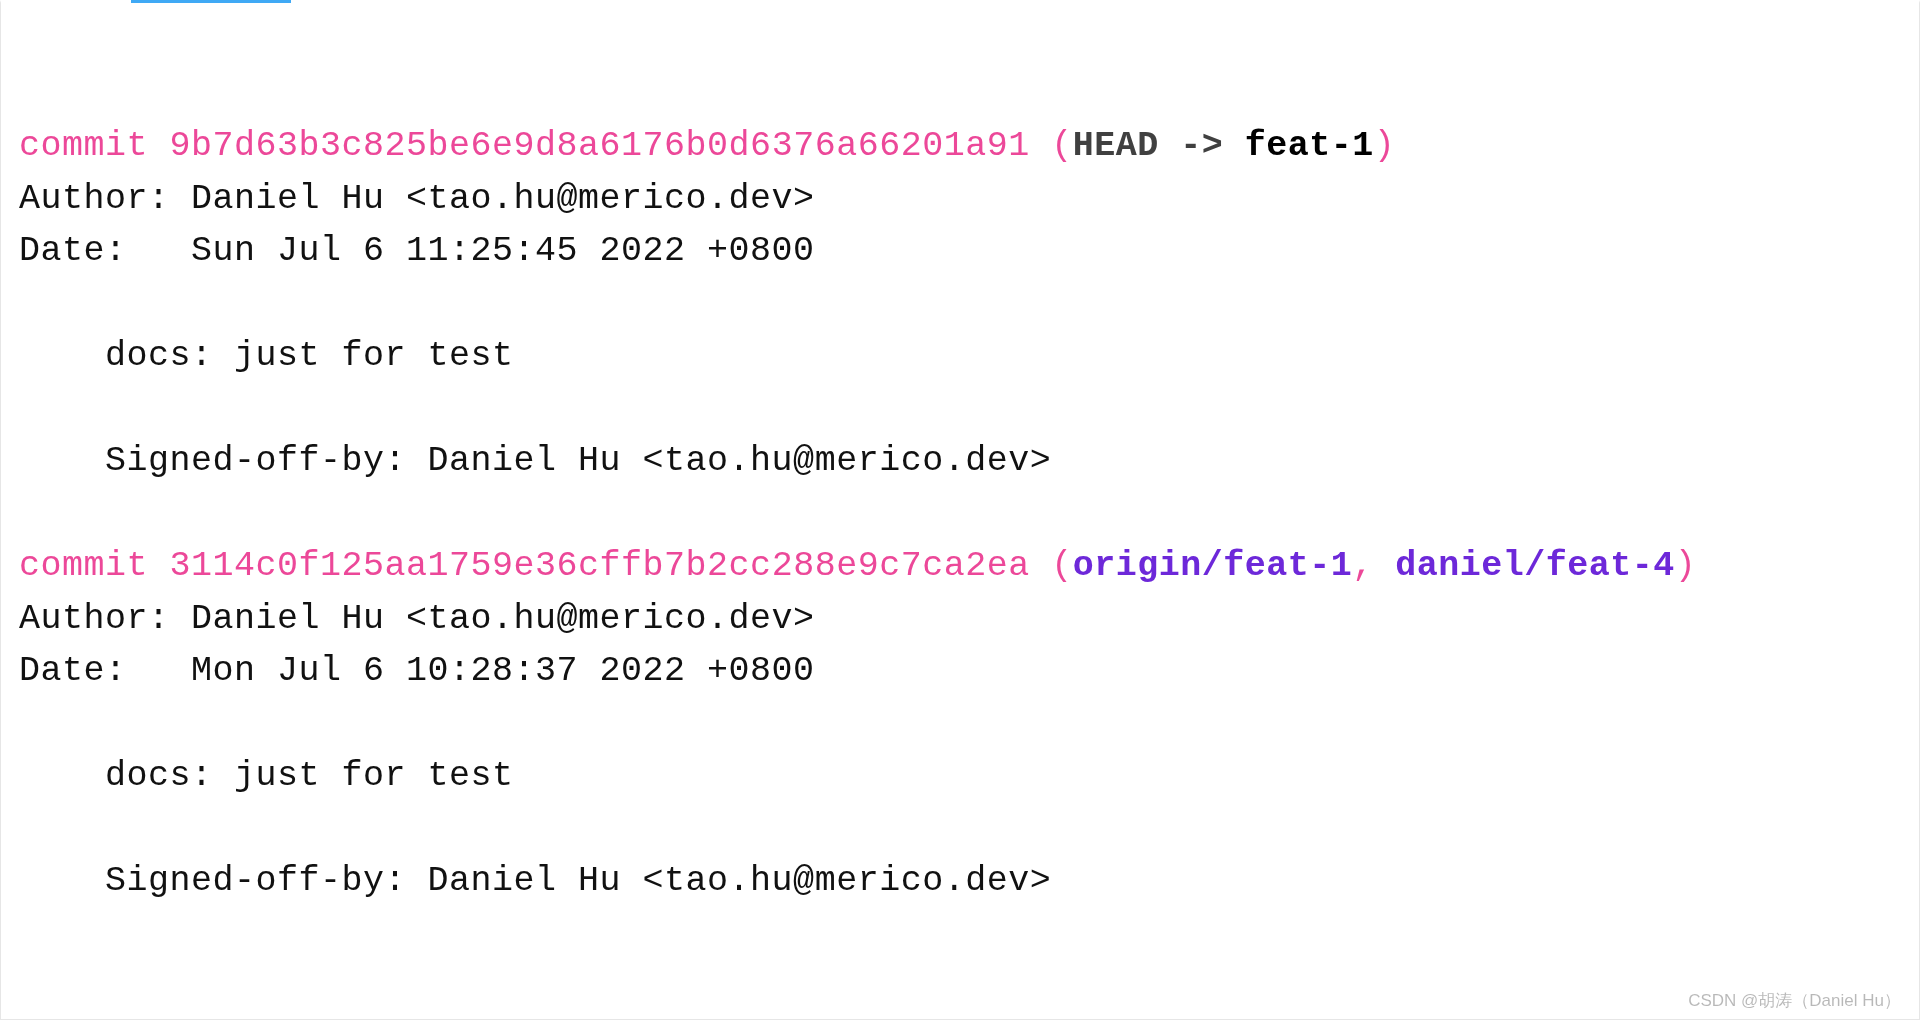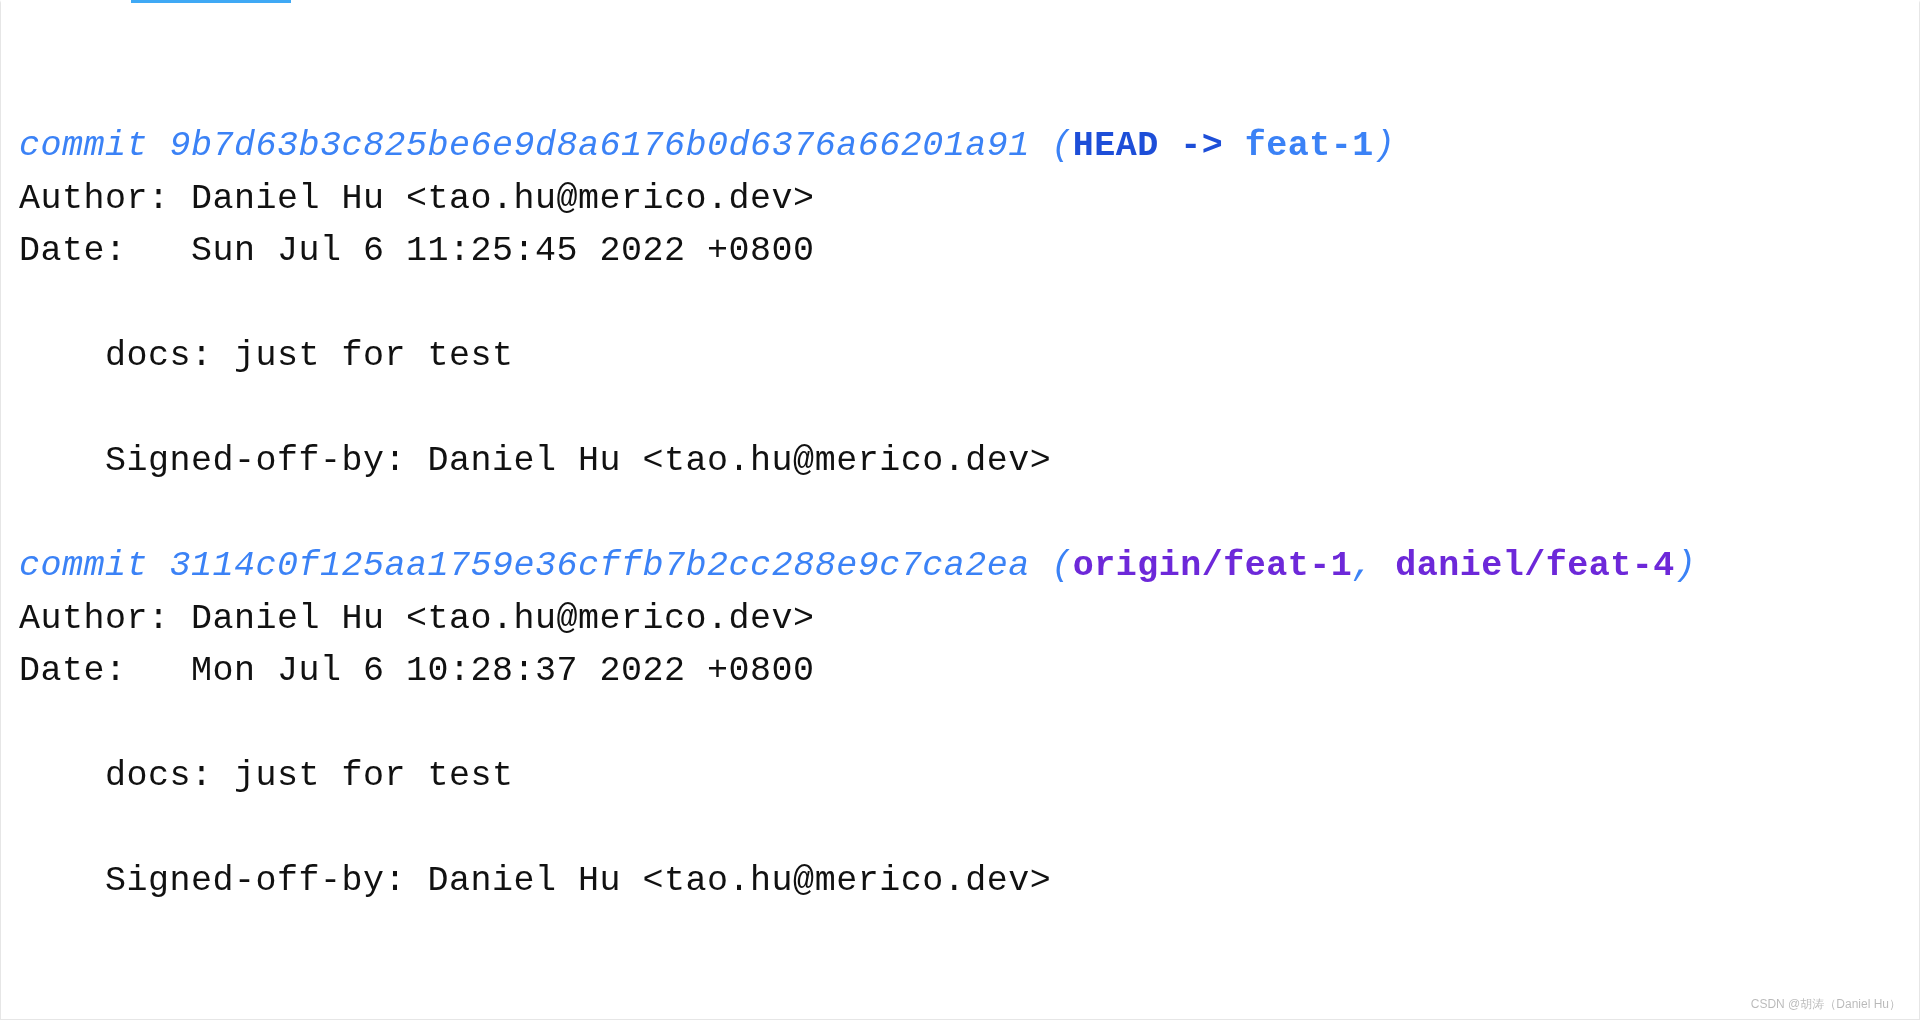--- a/index.html
+++ b/index.html
@@ -25,30 +25,30 @@
     height: 1020px;
   }
   .top-accent {
     position: absolute;
     top: -3px;
     left: 130px;
     width: 160px;
     height: 3px;
     background: #3fa9f5;
   }
-  .c-yellow { color: #3b82f6; font-style: italic; }  
-  .c-teal   { color: #1d4ed8; font-weight: 700; text-align: right; }
-  .c-green  { color: #3b82f6; font-weight: 700; }
+  .c-yellow { color: #ec4899; }  
+  .c-teal   { color: #404040; font-weight: 700; text-align: right; }
+  .c-green  { color: #000000; font-weight: 700; }
   .c-red    { color: #6d28d9; font-weight: 700; }
   .watermark {
     position: absolute;
     right: 18px;
     bottom: 6px;
     font-family: sans-serif;
-    font-size: 12px;
+    font-size: 17px;
     color: rgba(0,0,0,0.28);
     letter-spacing: 0;
     white-space: nowrap;
   }
 </style>
 </head>
 <body>
 
 <div class="terminal">
 <span class="top-accent"></span>

